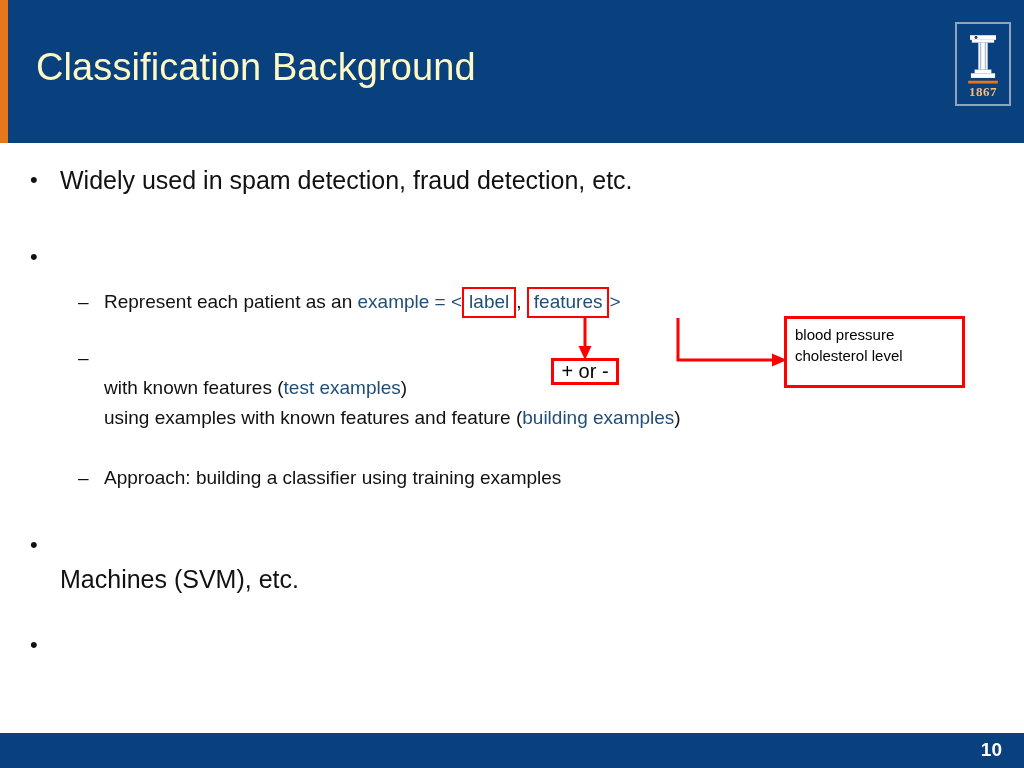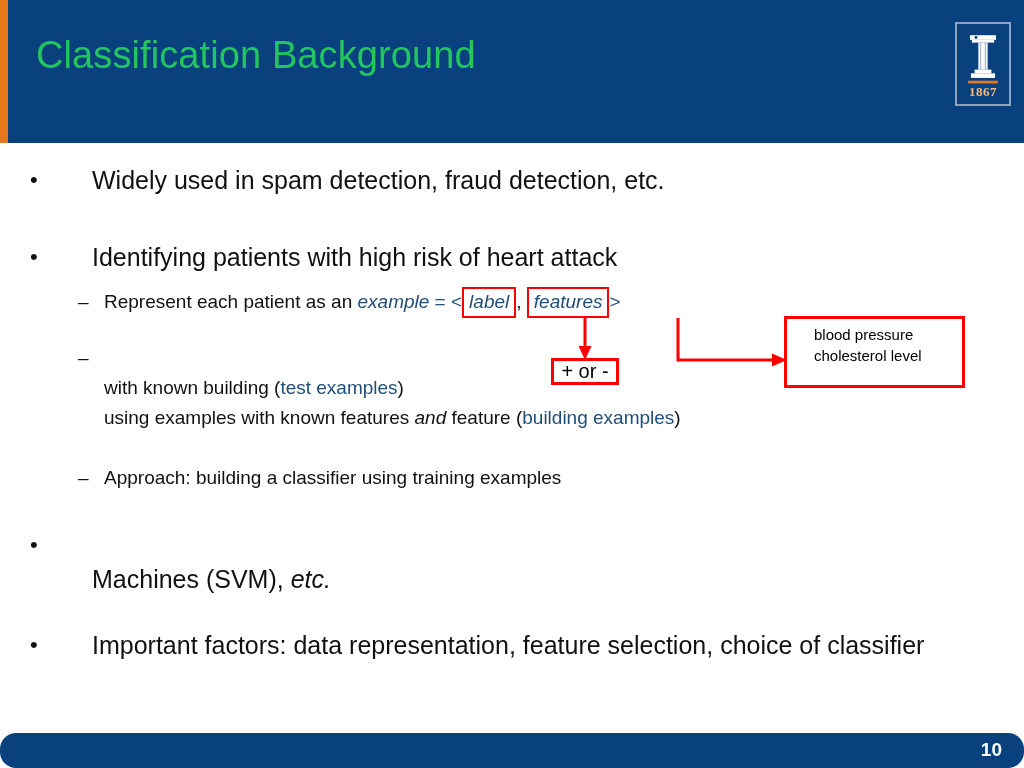--- a/index.html
+++ b/index.html
@@ -27,24 +27,24 @@
   .header-accent {
     position: absolute;
     left: 0; top: 0;
     width: 8px;
     height: 143px;
     background: #E8761B;
   }
   .slide-title {
     position: absolute;
     left: 36px;
-    top: 34px;
+    top: 46px;
     font-size: 38px;
     font-weight: 400;
-    color: #22c55e;
+    color: #fef9c3;
     letter-spacing: 0.1px;
     white-space: nowrap;
     font-family: "Liberation Sans", sans-serif;
   }
 
   
   .logo-box {
     position: absolute;
     left: 955px;
     top: 22px;
@@ -89,38 +89,38 @@
     font-size: 25px;
     line-height: 34px;
     color: #111111;
   }
   .bullet-l1 .dot {
     width: 30px;
     flex: 0 0 30px;
     font-size: 22px;
     line-height: 34px;
   }
-  .bullet-l1 .txt { display: block; margin-left: 32px; }
+  .bullet-l1 .txt { display: block; }
 
   .bullet-l2 {
     position: absolute;
     display: flex;
     align-items: flex-start;
     font-size: 19px;
     line-height: 30px;
     color: #111111;
   }
   .bullet-l2 .dash {
     width: 26px;
     flex: 0 0 26px;
     line-height: 30px;
   }
 
   .blue   { color: #1F4E79; }
-  .ital   { font-style: italic; }
+  .ital   { }
 
   
   .tok-box {
     border: 2.5px solid #FF0000;
     padding: 1px 5px 2px 5px;
     display: inline-block;
     line-height: 24px;
     box-sizing: border-box;
     text-align: right;
   }
@@ -145,21 +145,21 @@
 
   .features-box {
     position: absolute;
     left: 784px;
     top: 316px;
     width: 181px;
     height: 72px;
     border: 3px solid #FF0000;
     box-sizing: border-box;
     background: #FFFFFF;
-    padding: 5px 0 0 27px;
+    padding: 5px 0 0 8px;
     font-size: 15px;
     line-height: 21px;
     color: #000000;
     font-family: "Liberation Sans", sans-serif;
   }
 
   .arrows-svg {
     position: absolute;
     left: 0; top: 0;
     width: 1024px;
@@ -168,21 +168,20 @@
   }
 
   
   .slide-footer {
     position: absolute;
     left: 0;
     top: 733px;
     width: 1024px;
     height: 35px;
     background: #09407E;
-    border-radius: 16px;
   }
   .page-number {
     position: absolute;
     right: 22px;
     top: 6px;
     color: #FFFFFF;
     font-size: 19px;
     font-weight: bold;
     font-family: "Liberation Sans", sans-serif;
   }
@@ -217,55 +216,53 @@
 
 <div class="content">
 
   <div class="bullet-l1" style="left:30px; top:20px; width:930px;">
     <span class="dot">•</span>
     <span class="txt">Widely used in spam detection, fraud detection, etc.</span>
   </div>
 
   <div class="bullet-l1" style="left:30px; top:97px; width:930px;">
     <span class="dot">•</span>
-    <span class="txt">Identifying patients with high risk of heart attack</span>
   </div>
 
   <div class="bullet-l2" style="left:78px; top:144px; width:760px;">
     <span class="dash">–</span>
     <span>
       <span>Represent each patient as an </span><span class="blue ital">example</span><span class="blue"> = &lt;</span><span class="tok-box blue ital">label</span><span>,</span>&nbsp;<span class="tok-box blue ital">features</span><span class="blue">&gt;</span>
     </span>
   </div>
 
   <div class="bullet-l2" style="left:78px; top:200px; width:760px;">
     <span class="dash">–</span>
     <span>
       <br>
-      <span>with known building (</span><span class="blue">test examples</span><span>)</span><br>
+      <span>with known features (</span><span class="blue">test examples</span><span>)</span><br>
       <span>using examples with known features </span><span class="ital">and</span><span> feature (</span><span class="blue">building examples</span><span>)</span>
     </span>
   </div>
 
   <div class="bullet-l2" style="left:78px; top:320px; width:760px;">
     <span class="dash">–</span>
     <span>Approach: building a classifier using training examples</span>
   </div>
 
   <div class="bullet-l1" style="left:30px; top:385px; width:960px;">
     <span class="dot">•</span>
     <span class="txt">
       <br>
       <span>Machines (SVM), </span><span class="ital">etc.</span>
     </span>
   </div>
 
   <div class="bullet-l1" style="left:30px; top:485px; width:960px;">
     <span class="dot">•</span>
-    <span class="txt">Important factors: data representation, feature selection, choice of classifier</span>
   </div>
 </div>
 
 <svg class="arrows-svg" viewBox="0 0 1024 768">
 
   <line x1="585" y1="318" x2="585" y2="349" stroke="#FF0000" stroke-width="3"></line>
   <polygon points="585,360 578.5,346 591.5,346" fill="#FF0000"></polygon>
 
   <polyline points="678,318 678,360 775,360" fill="none" stroke="#FF0000" stroke-width="3"></polyline>
   <polygon points="787,360 772,353.5 772,366.5" fill="#FF0000"></polygon>

